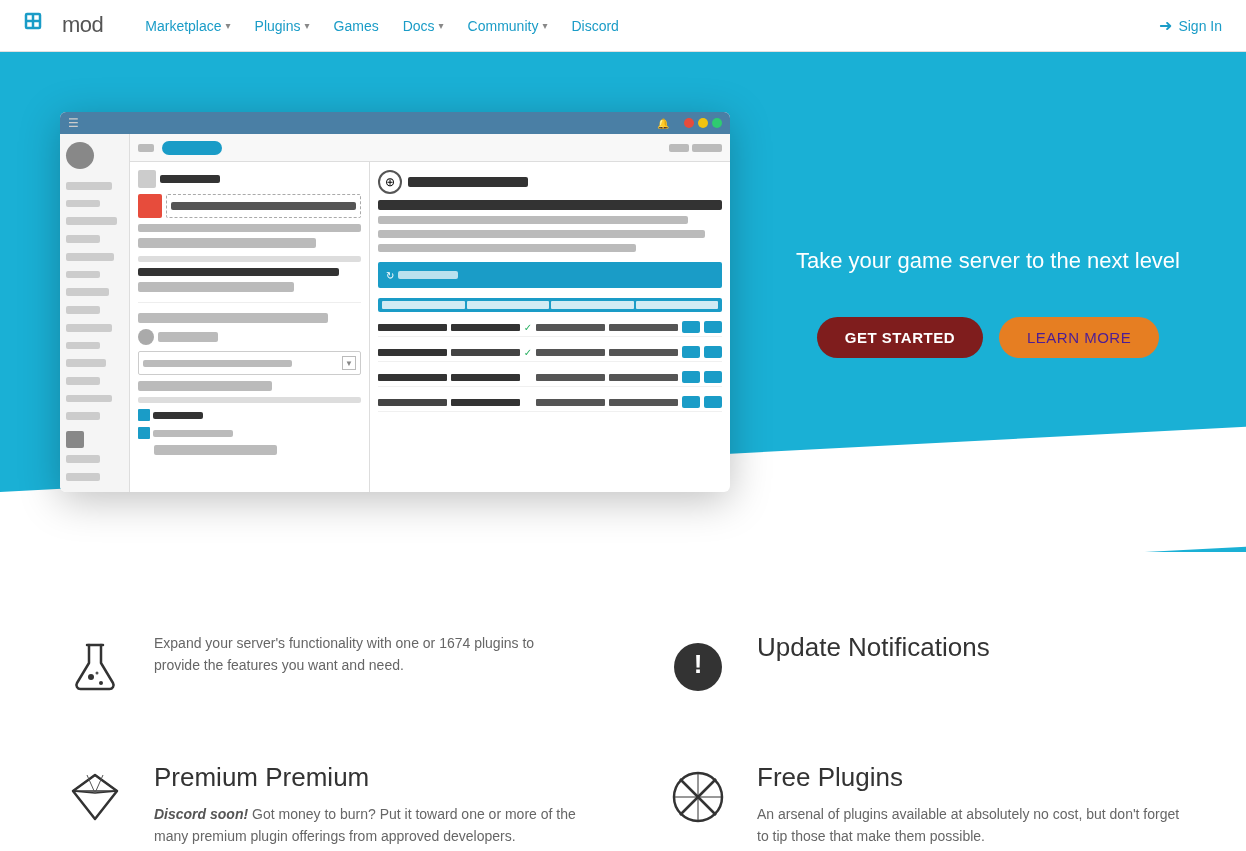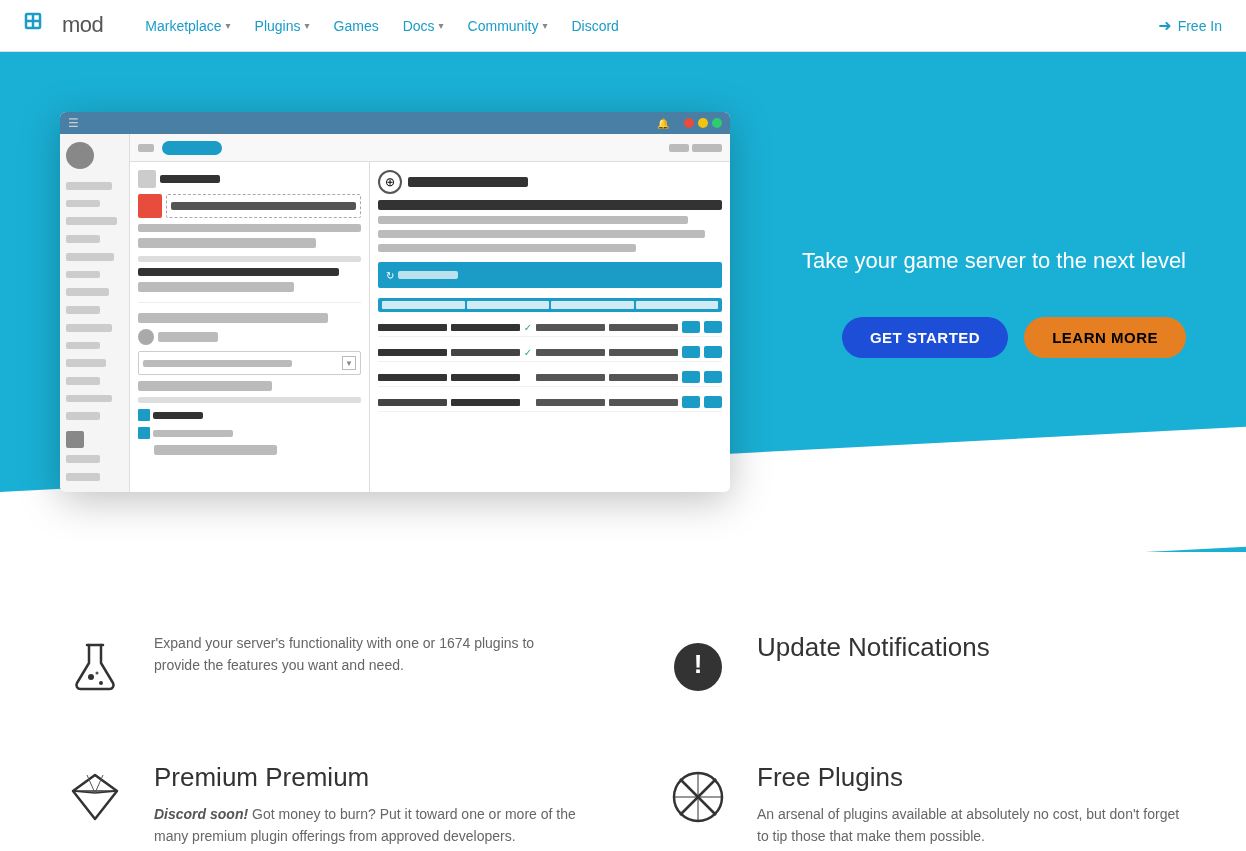--- a/index.html
+++ b/index.html
@@ -199,58 +199,58 @@
       width: 18px; height: 12px;
       background: #1a9cc7;
       border-radius: 2px;
     }
     .ss-check { color: #27ae60; font-size: 10px; }
 
     .hero-content {
       flex: 1;
       display: flex;
       flex-direction: column;
-      align-items: flex-end;
+      align-items: center;
       justify-content: center;
       padding-left: 60px;
       position: relative;
       z-index: 2;
       gap: 8px;
     }
     .hero-tagline {
       color: #fff;
       font-size: 22px;
       font-weight: 300;
       text-align: center;
       margin-bottom: 32px;
       line-height: 1.4;
     }
     .hero-buttons {
       display: flex;
       gap: 16px;
     }
     .btn-get-started {
-      background: #1d4ed8;
+      background: #7f1d1d;
       color: #fff;
       border: none;
       padding: 12px 28px;
       border-radius: 24px;
       font-size: 15px;
       font-weight: 600;
       cursor: pointer;
       letter-spacing: 0.5px;
     }
     .btn-learn-more {
       background: #e67e22;
-      color: #000000;
+      color: #4c1d95;
       border: none;
       padding: 12px 28px;
       border-radius: 24px;
       font-size: 15px;
-      font-weight: 700;
+      font-weight: 400;
       cursor: pointer;
       letter-spacing: 0.5px;
     }
 
     
     .features {
       padding: 80px 60px 60px;
       display: grid;
       grid-template-columns: 1fr 1fr;
       gap: 60px 80px;
@@ -324,21 +324,21 @@
       <span>Community</span>
       <span class="caret">▾</span>
     </a>
     <a class="nav-link">
       <span>Discord</span>
     </a>
   </div>
   <div class="nav-right">
     <a class="sign-in-btn">
       <span style="font-size:16px;">➜</span>
-      <span>Free In</span>
+      <span>Sign In</span>
     </a>
   </div>
 </nav>
 
 <section class="hero">
 
   <div class="hero-screenshot">
     <div class="ss-titlebar">
       <div style="flex:1; display:flex; align-items:center; gap:4px;">
         <span style="color:#ccc; font-size:12px;">☰</span>

